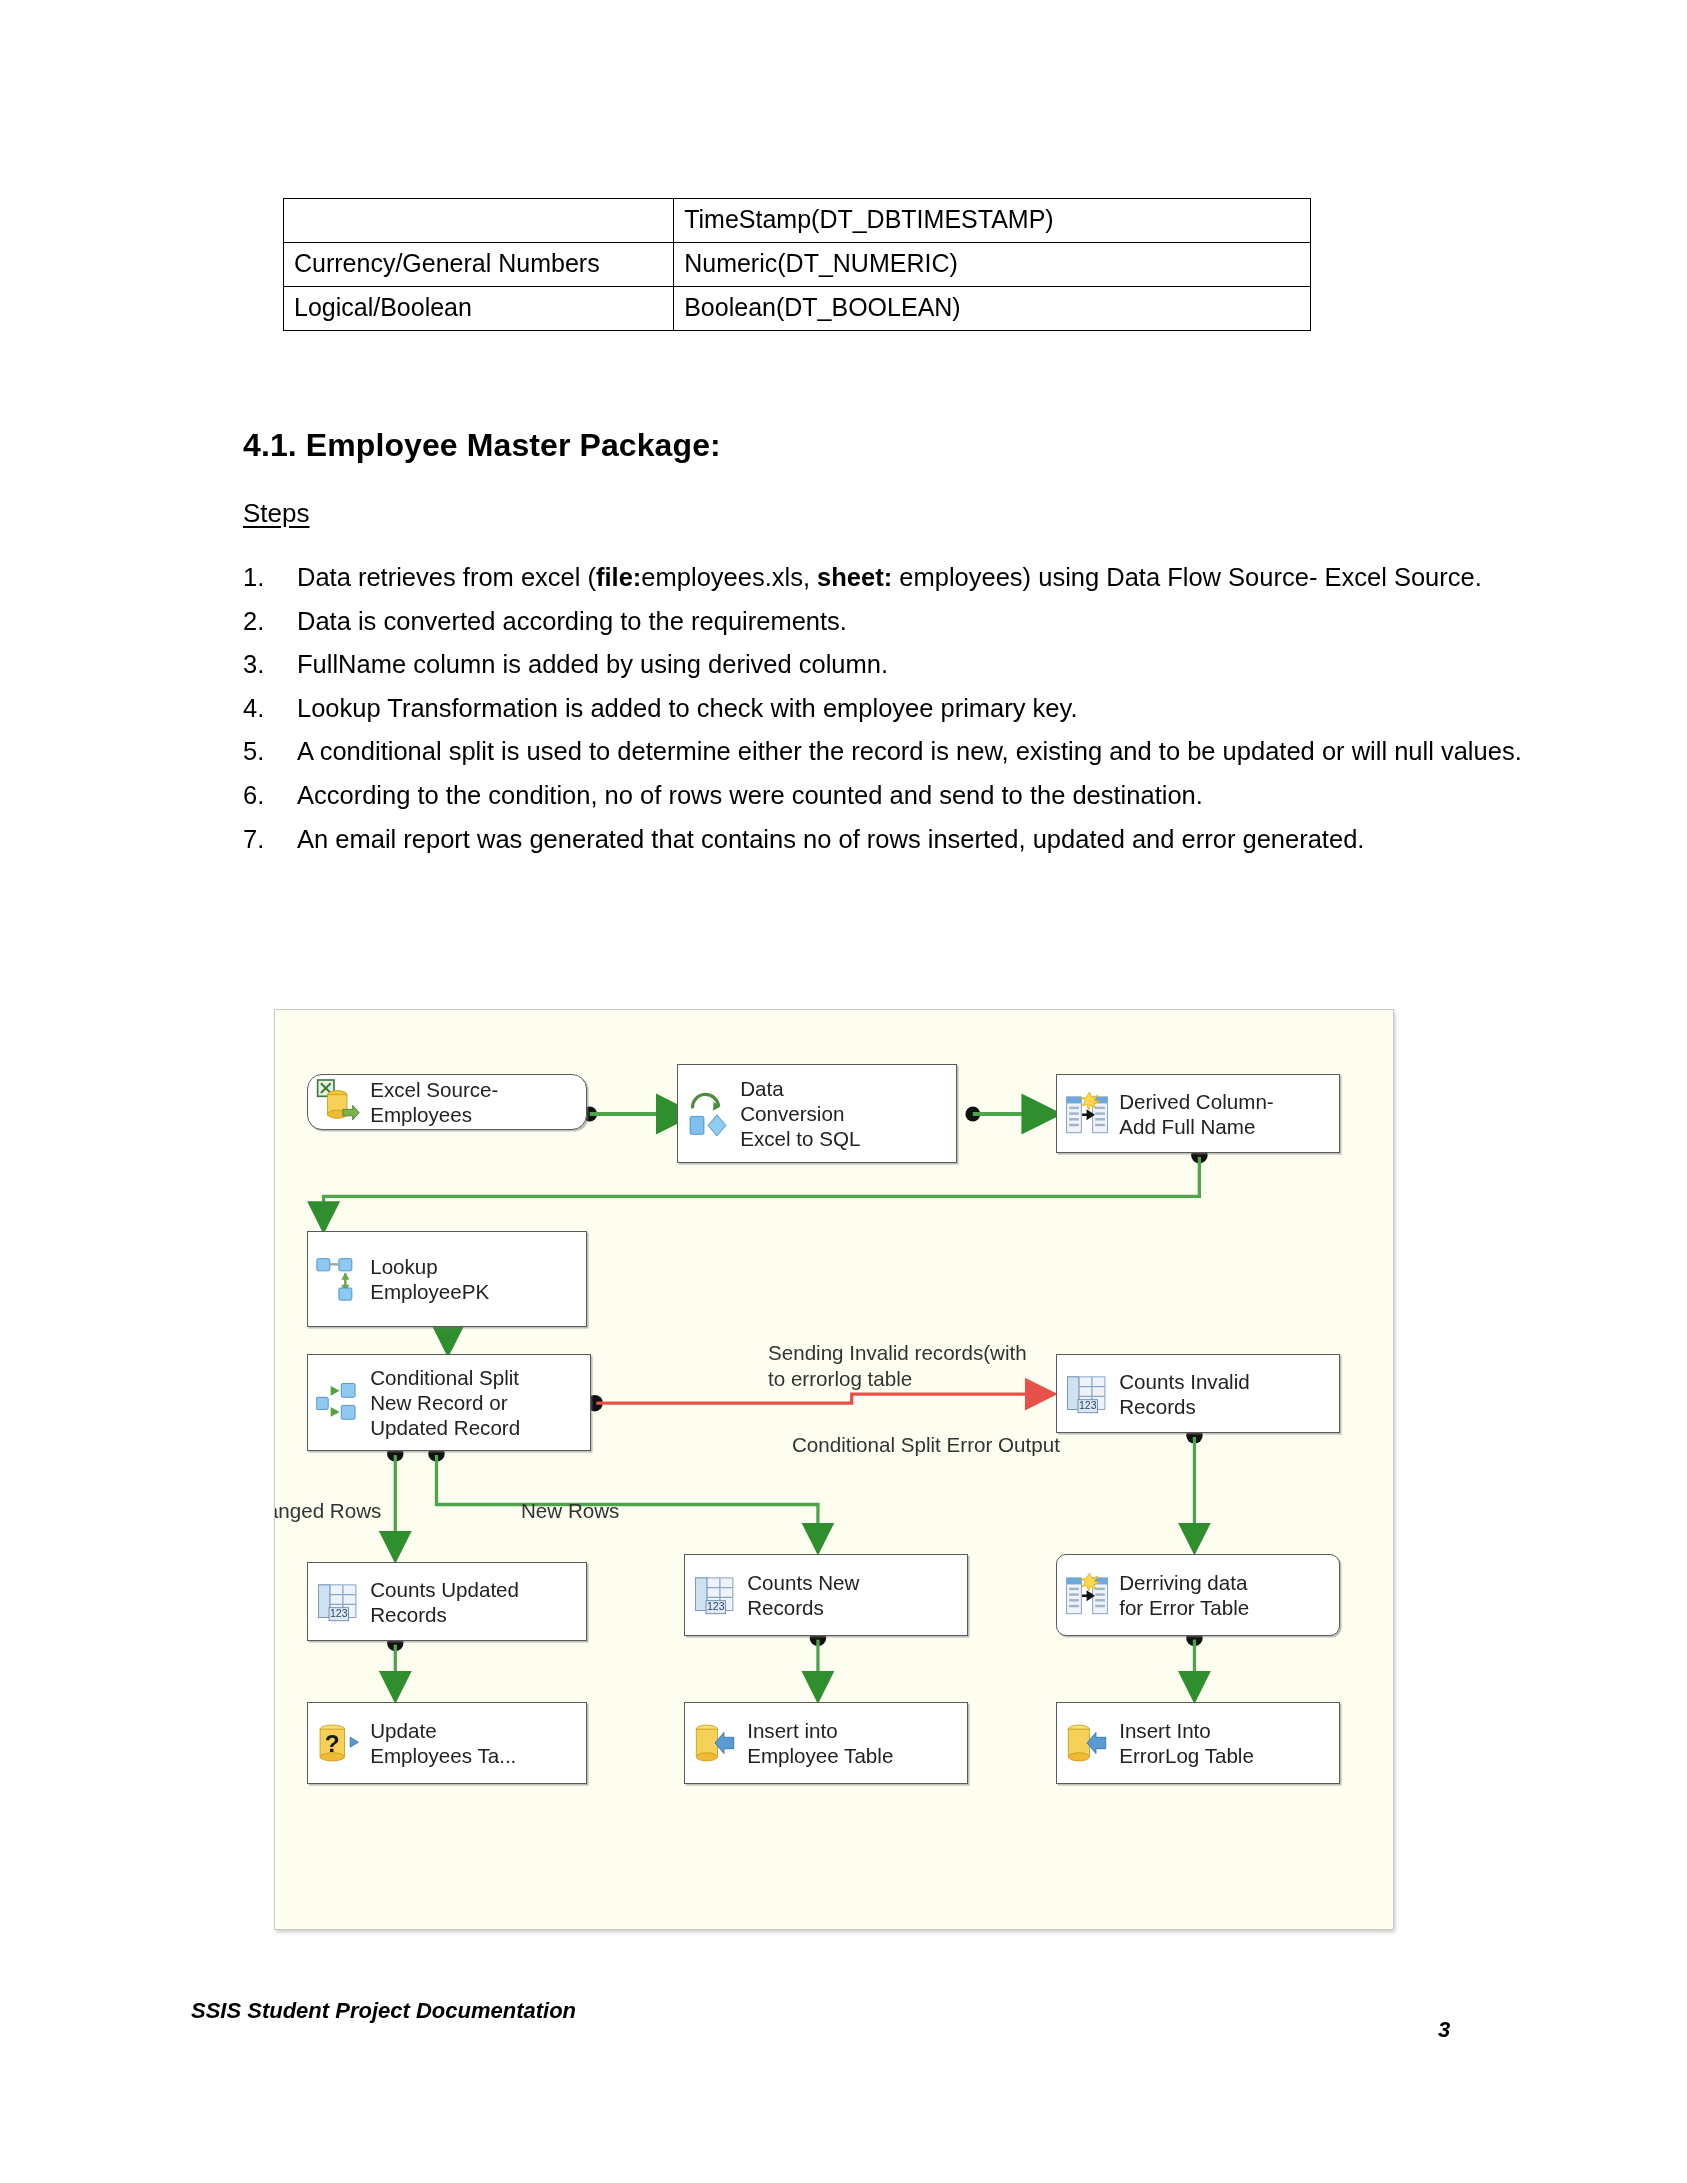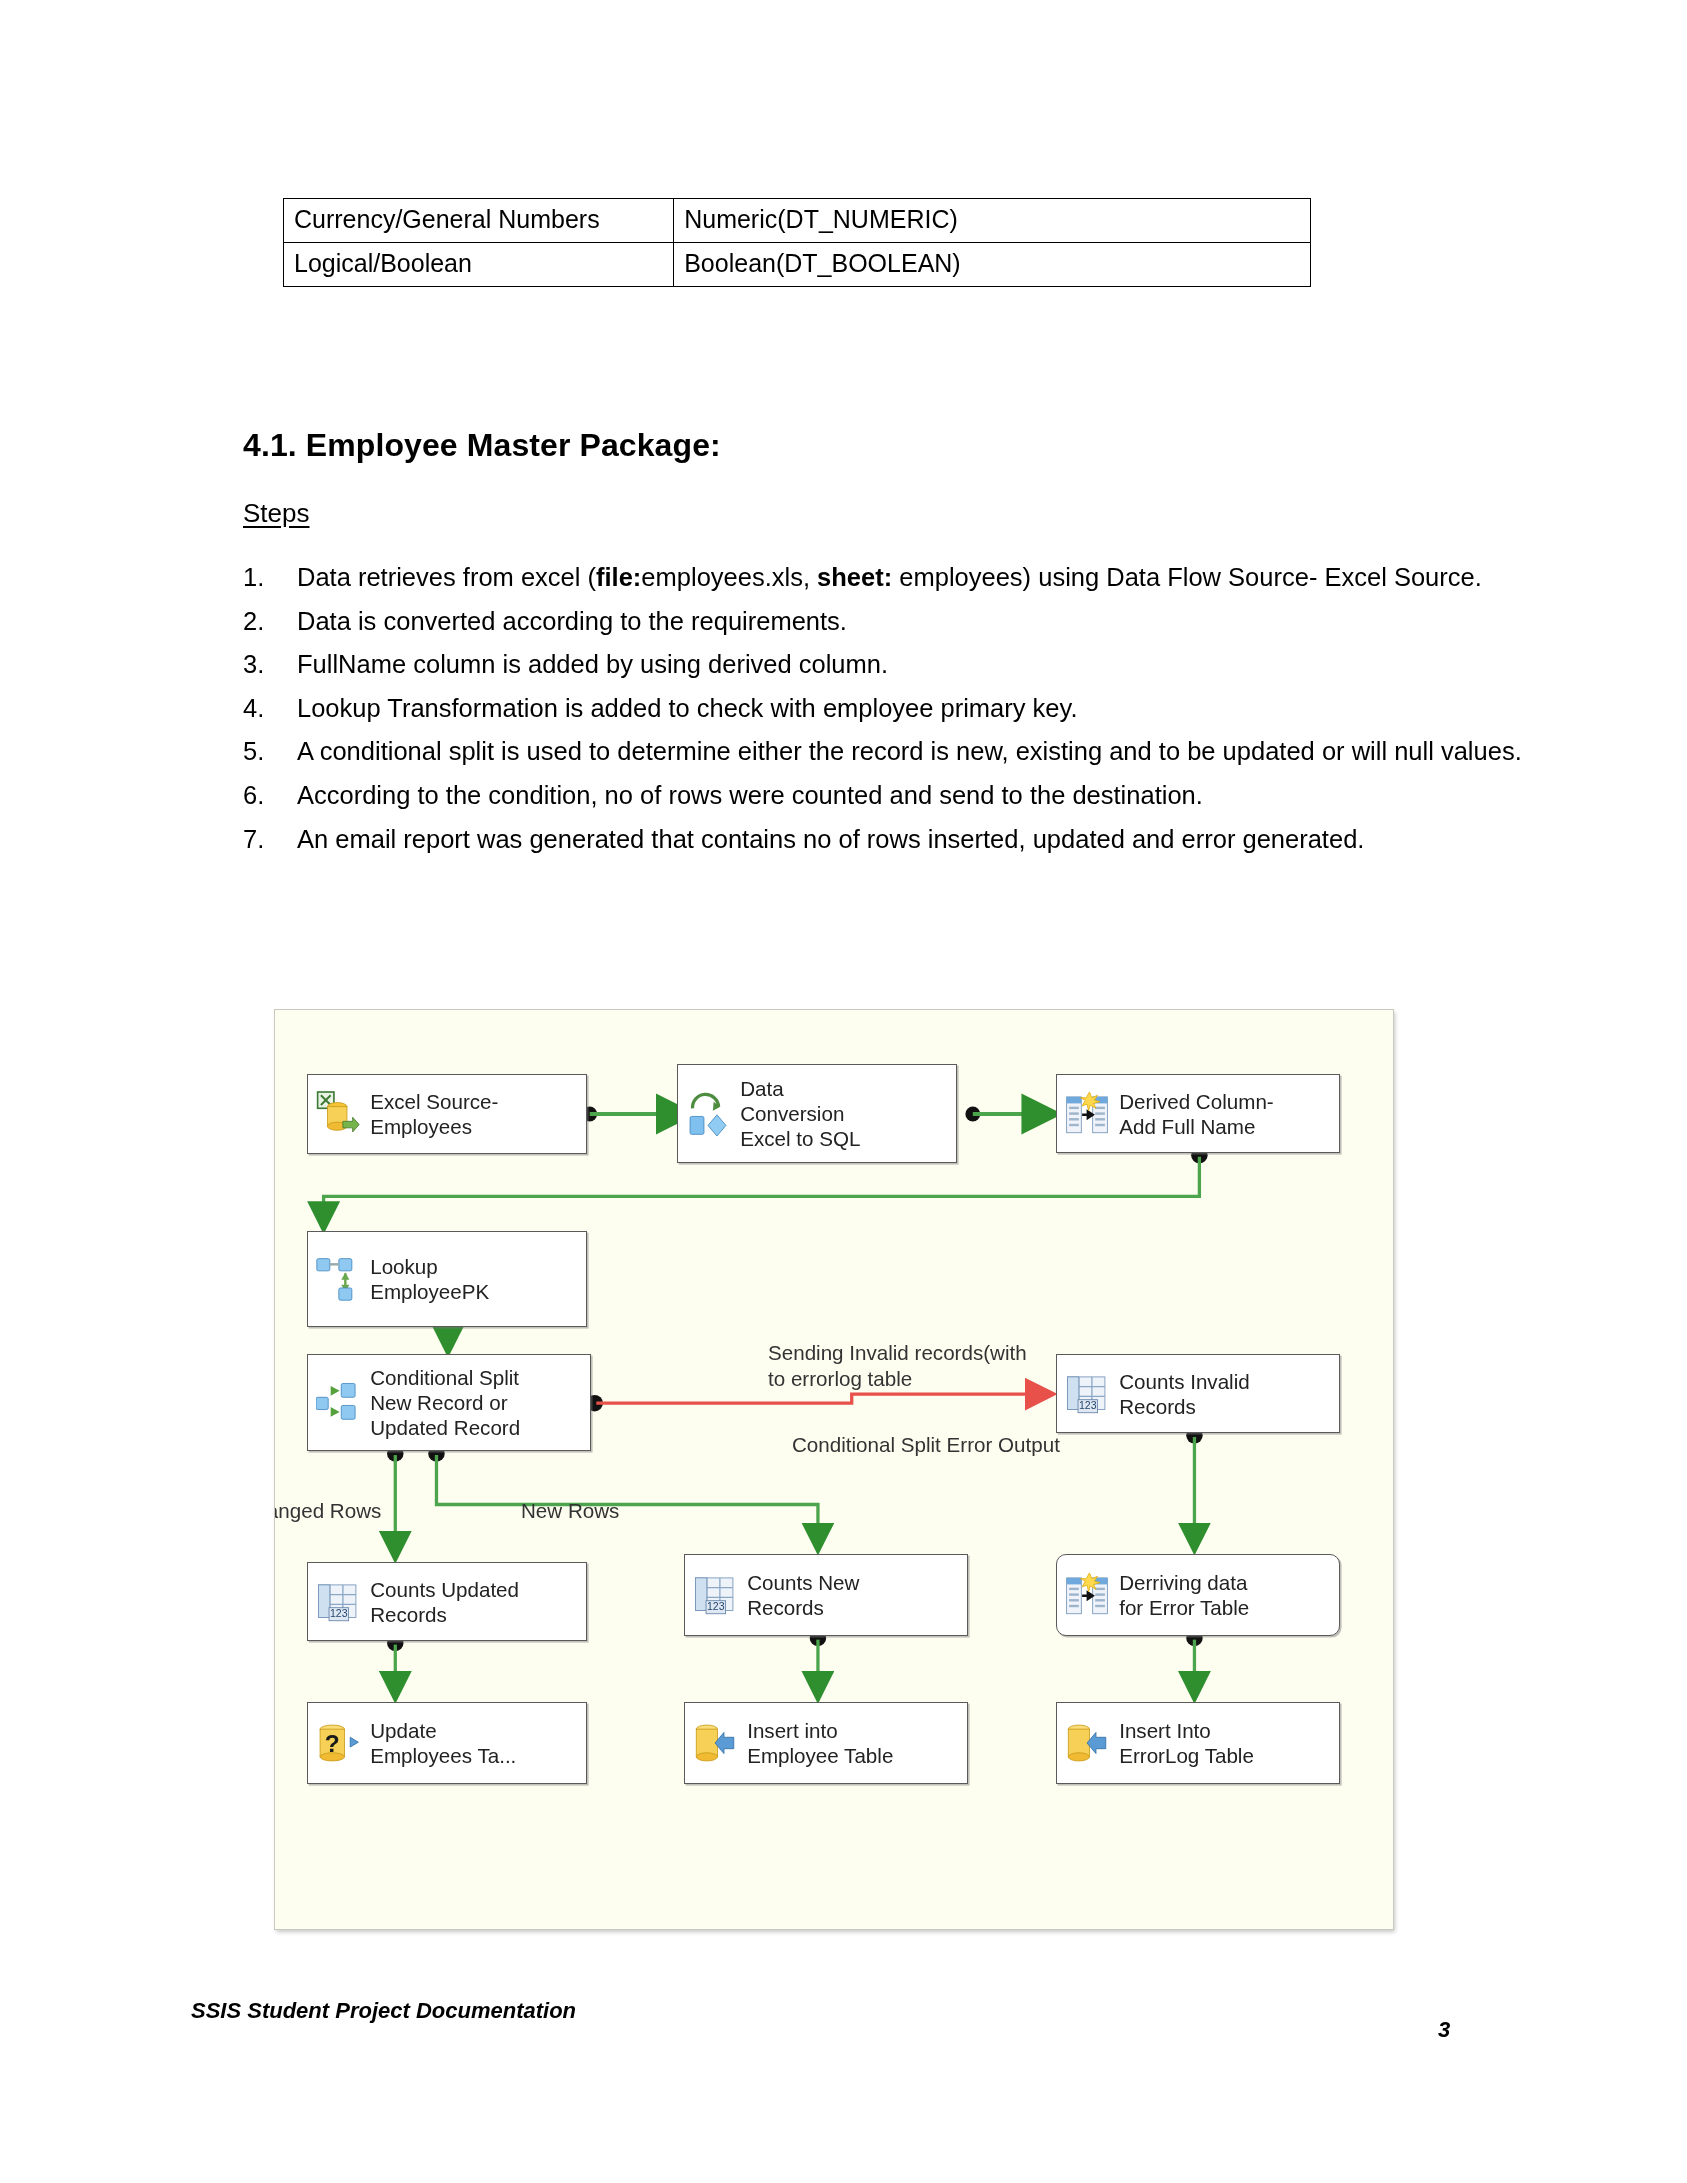--- a/index.html
+++ b/index.html
@@ -105,20 +105,24 @@
   }
 </style>
 </head>
 <body>
 
 <div class="page">
 
   <table class="dt-table">
     <tbody>
       <tr>
+        <td class="c1"></td>
+        <td class="c2">TimeStamp(DT_DBTIMESTAMP)</td>
+      </tr>
+      <tr>
         <td class="c1">Currency/General Numbers</td>
         <td class="c2">Numeric(DT_NUMERIC)</td>
       </tr>
       <tr>
         <td class="c1">Logical/Boolean</td>
         <td class="c2">Boolean(DT_BOOLEAN)</td>
       </tr>
     </tbody>
   </table>
 
@@ -198,21 +202,21 @@
           <path d="M659,764 L659,822" stroke="#4ca44c" stroke-width="4" fill="none" marker-end="url(#arrG)"></path>
         </g>
 
         <g>
           <circle cx="1116" cy="762" r="10" fill="#111"></circle>
           <path d="M1116,764 L1116,822" stroke="#4ca44c" stroke-width="4" fill="none" marker-end="url(#arrG)"></path>
         </g>
       </svg>
 
       <div id="node-layer">
-          <div class="node" style="left: 32px; top: 64px; width: 280px; height: 80px;">
+          <div class="node" style="left: 32px; top: 64px; width: 280px; height: 56px; border-radius: 15px;">
             <span class="ico"><svg viewBox="0 0 54 58" width="44" height="48">
         <rect x="2" y="2" width="20" height="20" fill="#e9f3e4" stroke="#3d7a36" stroke-width="2"></rect>
         <path d="M6,6 L18,18 M18,6 L6,18" stroke="#3d7a36" stroke-width="2.4"></path>
         <ellipse cx="26" cy="20" rx="12" ry="5" fill="#f4c537" stroke="#c99a18"></ellipse>
         <rect x="14" y="20" width="24" height="24" fill="#f7d157" stroke="#c99a18"></rect>
         <ellipse cx="26" cy="44" rx="12" ry="5" fill="#f0bb33" stroke="#c99a18"></ellipse>
         <path d="M33,38 L45,38 L45,33 L53,42 L45,51 L45,46 L33,46 z" fill="#77b44c" stroke="#477a2b"></path>
       </svg></span>
             <span class="lbl">Excel Source-
 Employees</span>

